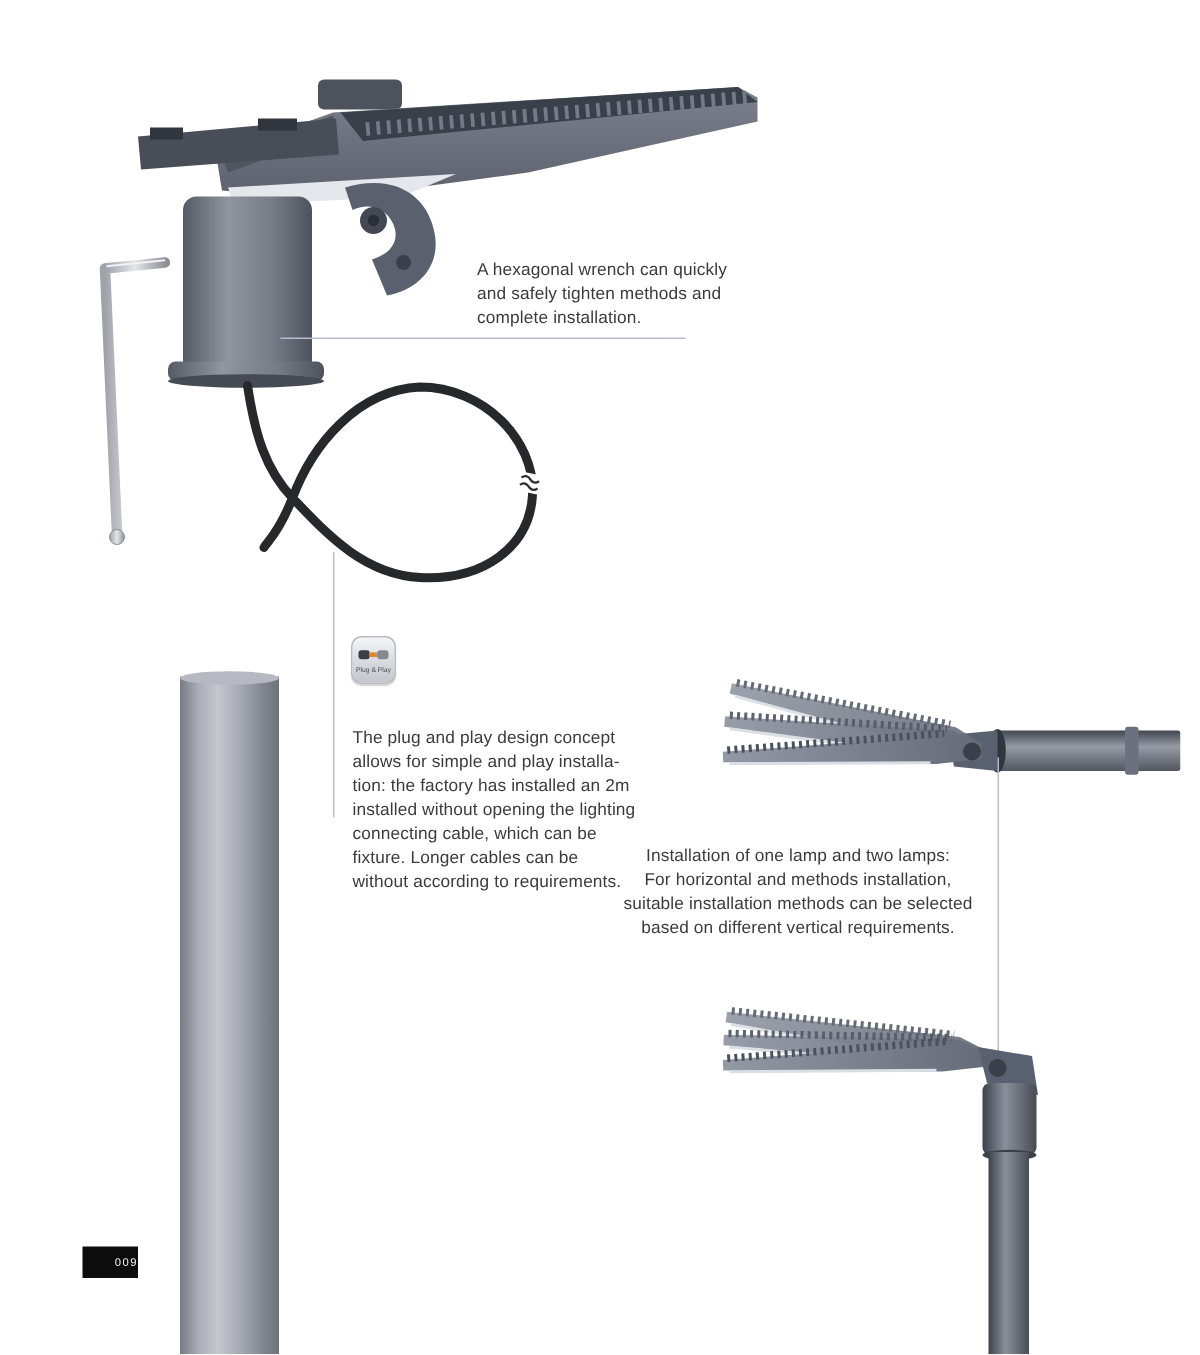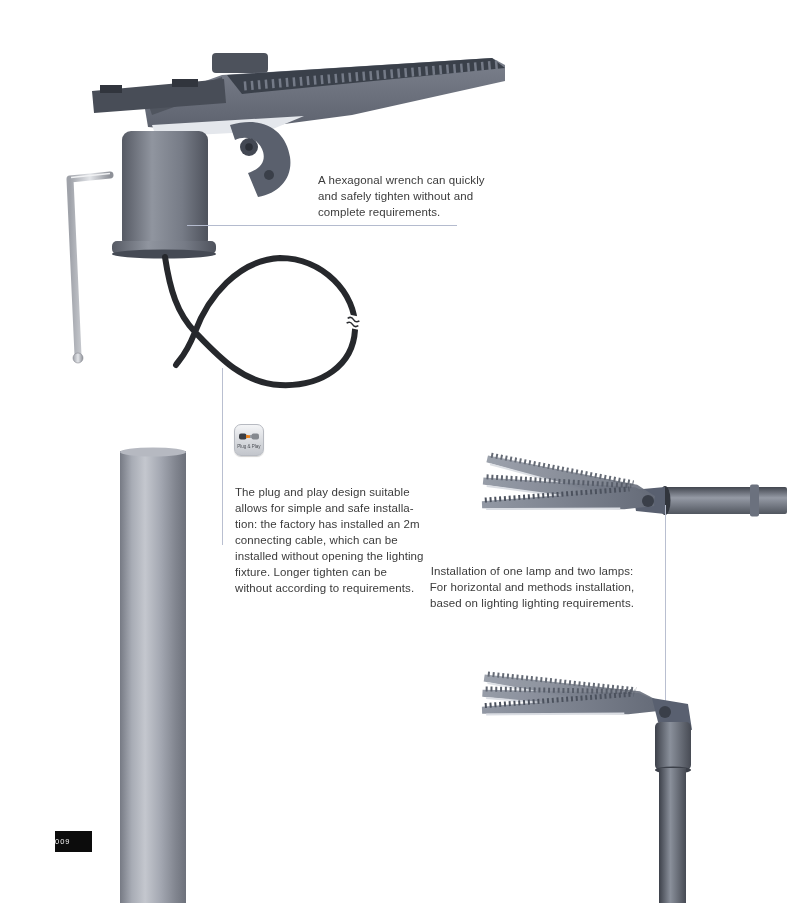--- a/index.html
+++ b/index.html
@@ -18,21 +18,21 @@
     position:absolute;width:30px;height:32px;border-radius:7px;
     background:linear-gradient(180deg,#f4f5f7 0%,#dcdee2 45%,#c3c6cc 100%);
     border:1px solid #b7bac1;box-shadow:0 1px 1px rgba(0,0,0,.18);
     display:flex;flex-direction:column;align-items:center;justify-content:center;gap:2px;
     box-sizing:border-box;
   }
   .badge-label{font-size:4.5px;color:#4a4d53;letter-spacing:0;line-height:5px;}
   
   .page-chip{
     position:absolute;left:55px;top:831px;width:37px;height:21px;background:#0c0c0c;
-    display:flex;align-items:center;justify-content:flex-start;
+    display:flex;align-items:center;justify-content:flex-end;
   }
   .page-chip span{color:#f2f2f2;font-size:7.5px;letter-spacing:1px;}
   svg{display:block;}
 </style>
 </head>
 <body>
 
 <div id="canvas">
 
   <svg class="abs" style="left:52px;top:45px;" width="460" height="350" viewBox="0 0 460 350">
@@ -95,44 +95,44 @@
         <rect x="-8" y="-6.5" width="16" height="13" fill="#ffffff"></rect>
         <path d="M -6,-2.5 q 3,-3 6,0 q 3,3 6,0" fill="none" stroke="#2b2d31" stroke-width="1.5"></path>
         <path d="M -6,2.5 q 3,-3 6,0 q 3,3 6,0" fill="none" stroke="#2b2d31" stroke-width="1.5"></path>
       </g>
     </g>
   </svg>
 
   <div class="leader-h" style="left:187px;top:225px;width:270px;"></div>
   <div class="abs annotation" style="left:318px;top:172px;">
     <div class="ln">A hexagonal wrench can quickly</div>
-    <div class="ln">and safely tighten without and</div>
-    <div class="ln">complete requirements.</div>
+    <div class="ln">and safely tighten methods and</div>
+    <div class="ln">complete installation.</div>
   </div>
 
   <div class="leader-v" style="left:222px;top:368px;height:177px;"></div>
 
   <div class="badge" style="left:234px;top:424px;">
     <svg width="22" height="11" viewBox="0 0 22 11">
       <rect x="1" y="2.5" width="7.5" height="6" rx="2" fill="#3a3d43"></rect>
       <rect x="8" y="4" width="2.2" height="3" fill="#e8821e"></rect>
       <circle cx="11" cy="5.5" r="1.6" fill="#e8821e"></circle>
       <rect x="12" y="4" width="2.2" height="3" fill="#9b9fa6"></rect>
       <rect x="13.5" y="2.5" width="7.5" height="6" rx="2" fill="#85898f"></rect>
     </svg>
     <div class="badge-label">Plug &amp; Play</div>
   </div>
 
   <div class="abs annotation" style="left:235px;top:484px;">
-    <div class="ln">The plug and play design suitable</div>
-    <div class="ln">allows for simple and safe installa-</div>
+    <div class="ln">The plug and play design concept</div>
+    <div class="ln">allows for simple and play installa-</div>
     <div class="ln">tion: the factory has installed an 2m</div>
+    <div class="ln">installed without opening the lighting</div>
     <div class="ln">connecting cable, which can be</div>
-    <div class="ln">installed without opening the lighting</div>
-    <div class="ln">fixture. Longer tighten can be</div>
+    <div class="ln">fixture. Longer cables can be</div>
     <div class="ln">without according to requirements.</div>
   </div>
 
   <svg class="abs" style="left:119px;top:447px;" width="68" height="456" viewBox="0 0 68 456">
     <defs>
       <linearGradient id="poleGradL" x1="0" y1="0" x2="1" y2="0">
         <stop offset="0" stop-color="#767a84"></stop>
           <stop offset=".18" stop-color="#a8acb5"></stop>
         <stop offset=".38" stop-color="#c4c7ce"></stop>
           <stop offset=".62" stop-color="#a3a7b1"></stop>
@@ -183,21 +183,22 @@
       </g>
       <circle cx="-6" cy="0" r="6" fill="#3a3f49"></circle>
     </g>
   </svg>
 
   <div class="leader-v" style="left:665px;top:505px;height:196px;"></div>
 
   <div class="abs annotation align-right" style="left:402px;top:563px;width:260px;">
     <div class="ln">Installation of one lamp and two lamps:</div>
     <div class="ln">For horizontal and methods installation,</div>
-    <div class="ln">based on lighting lighting requirements.</div>
+    <div class="ln">suitable installation methods can be selected</div>
+    <div class="ln">based on different vertical requirements.</div>
   </div>
 
   <svg class="abs" style="left:452px;top:660px;" width="335" height="243" viewBox="0 0 335 243">
     <defs>
       <linearGradient id="armGrad2" x1="0" y1="0" x2="1" y2="0">
         <stop offset="0" stop-color="#9298a4"></stop>
           <stop offset="1" stop-color="#656b78"></stop>
       </linearGradient>
       <linearGradient id="poleGradV" x1="0" y1="0" x2="1" y2="0">
         <stop offset="0" stop-color="#3d414a"></stop>

